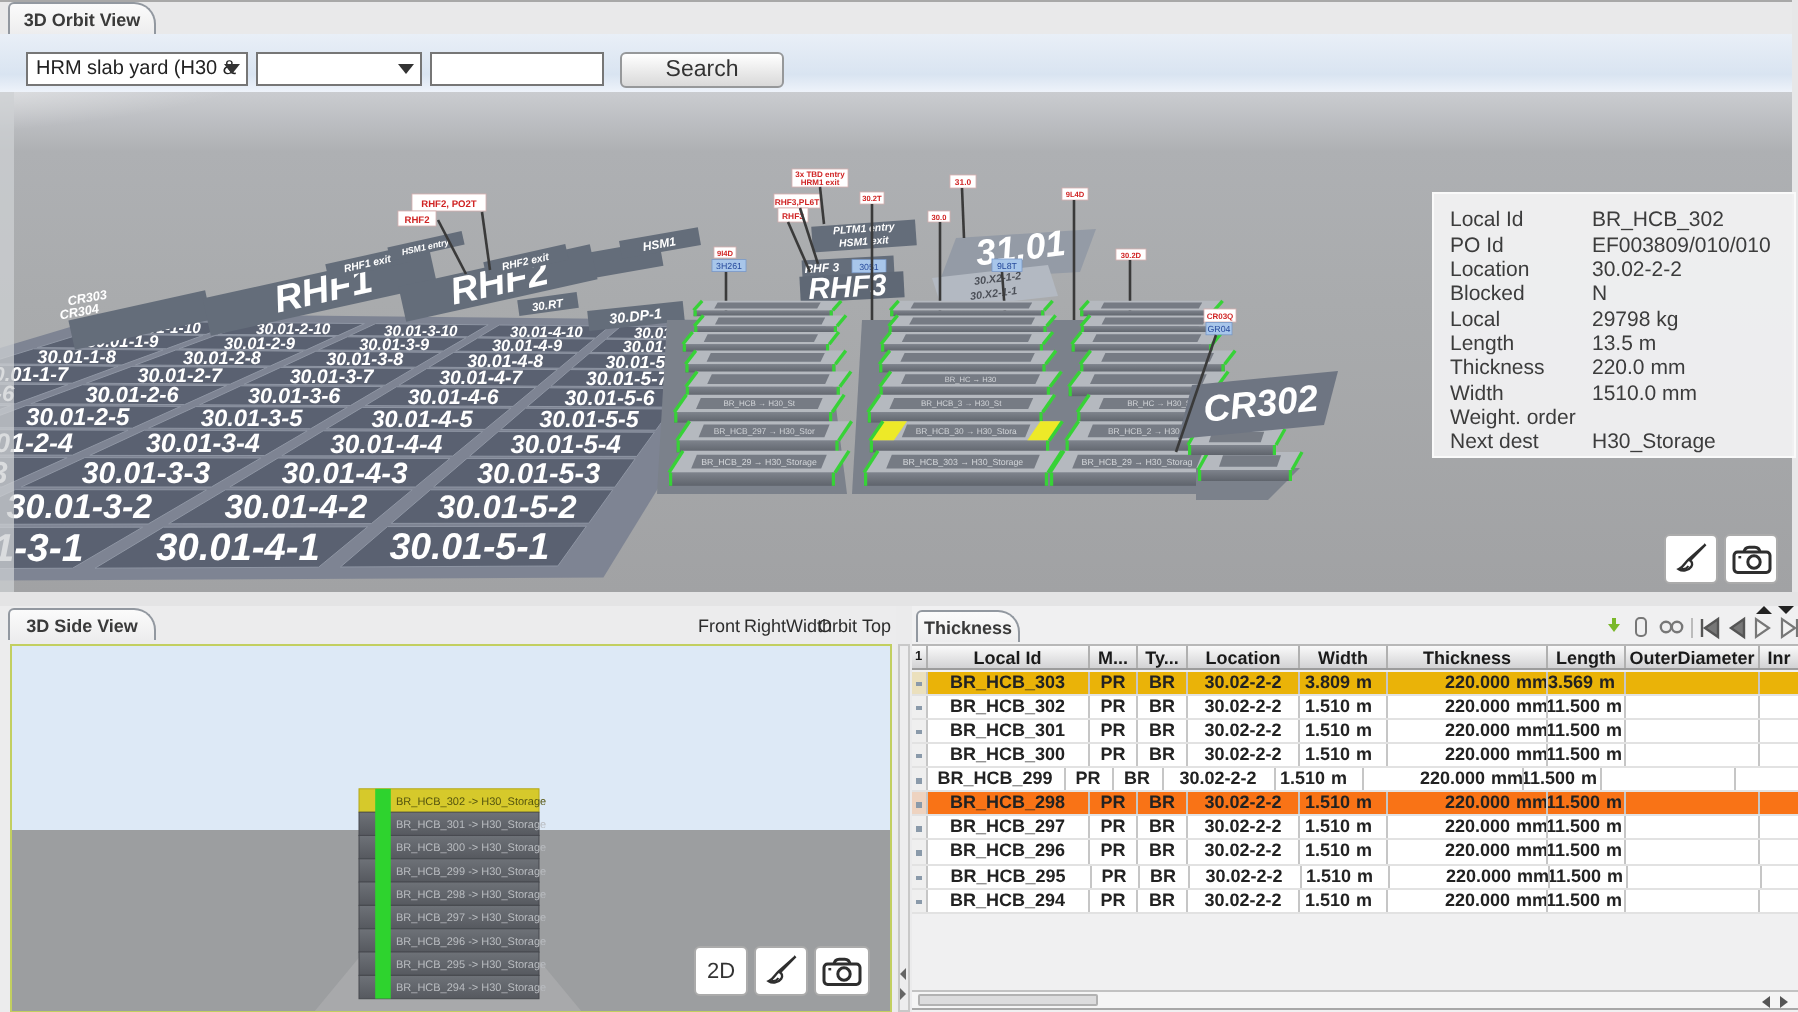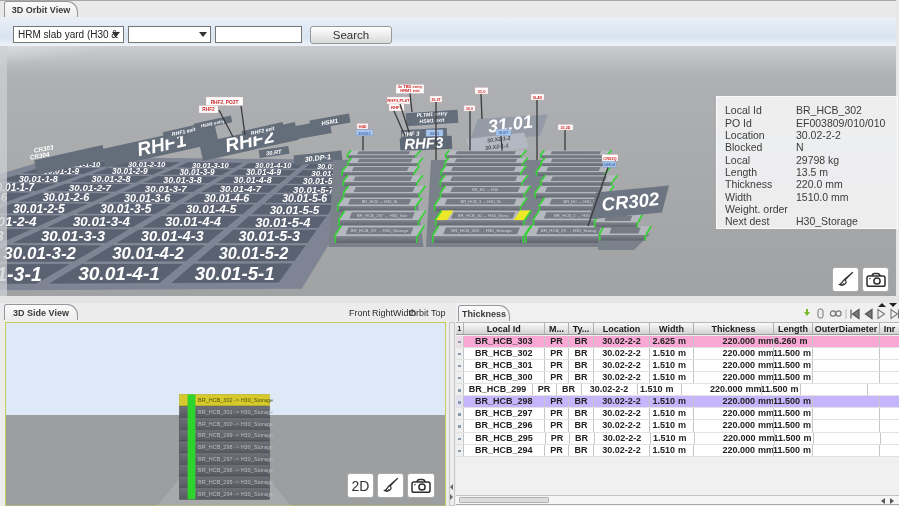--- a/index.html
+++ b/index.html
@@ -525,21 +525,21 @@
 <text x="198" y="460.6" font-size="5.5" fill="#b9bcc0">BR_HCB_297 -&gt; H30_Storage</text>
 <rect x="179.5" y="464.4" width="90" height="11.66" fill="url(#slabS)" stroke="#46494e" stroke-width="0.5"></rect>
 <text x="198" y="472.3" font-size="5.5" fill="#b9bcc0">BR_HCB_296 -&gt; H30_Storage</text>
 <rect x="179.5" y="476.0" width="90" height="11.66" fill="url(#slabS)" stroke="#46494e" stroke-width="0.5"></rect>
 <text x="198" y="483.9" font-size="5.5" fill="#b9bcc0">BR_HCB_295 -&gt; H30_Storage</text>
 <rect x="179.5" y="487.7" width="90" height="11.66" fill="url(#slabS)" stroke="#46494e" stroke-width="0.5"></rect>
 <text x="198" y="495.6" font-size="5.5" fill="#b9bcc0">BR_HCB_294 -&gt; H30_Storage</text>
 <rect x="187.6" y="394.4" width="7.8" height="104.9" fill="#2ed32e"></rect>
 <rect x="5.5" y="322.5" width="440" height="183.5" fill="none" stroke="#c2cf60" stroke-width="1"></rect>
 </svg>
-<div class="iconbtn" style="left:347px;top:473px;width:27px;height:25px;font-size:14px;color:#333">2D</div>
+<div class="iconbtn" style="left:347px;top:473px;width:27px;height:25px;font-size:11px;color:#333">2D</div>
 <div class="iconbtn" style="left:377px;top:473px;width:27px;height:25px">
     <svg width="19" height="19" viewBox="0 0 19 19">
       <path d="M16.8 2.2 L8.2 9.8 C6.4 11.4 5.8 13.6 3.4 14.6 C5.2 15.8 8.2 15.4 9.6 13.4 C10.6 11.9 9.8 10.6 9 10.2 L16.8 2.2 Z" fill="none" stroke="#2e2e2e" stroke-width="1.2"></path>
       <path d="M4.6 14.4 C6 14.8 7.4 14.2 8.2 13" fill="none" stroke="#2e2e2e" stroke-width="1"></path>
     </svg>
   </div>
 <div class="iconbtn" style="left:407px;top:473px;width:28px;height:25px">
     <svg width="20" height="15" viewBox="0 0 20 15">
       <rect x="1" y="4" width="18" height="10.2" rx="1.8" fill="none" stroke="#2e2e2e" stroke-width="1.5"></rect>
       <path d="M6 4 C6.3 2.2 7.4 1.6 8.6 1.6 L11.4 1.6 C12.6 1.6 13.7 2.2 14 4" fill="none" stroke="#2e2e2e" stroke-width="1.5"></path>
@@ -578,38 +578,38 @@
       <div class="hc " style="width:24px">M...</div>
       <div class="hc " style="width:25px">Ty...</div>
       <div class="hc " style="width:56px">Location</div>
       <div class="hc " style="width:44px">Width</div>
       <div class="hc " style="width:80px">Thickness</div>
       <div class="hc " style="width:39px">Length</div>
       <div class="hc " style="width:67px">OuterDiameter</div>
       <div class="hc last" style="width:19px">Inr</div>
     </div>
 <div class="tbody">
-<div class="trow" style="background:#f9a8d4">
+<div class="trow" style="background:#eab308">
         <div class="c c0" style="width:7.5px">
           <span class="dot"></span>
         </div>
         <div class="c b" style="width:81.5px">BR_HCB_303</div>
         <div class="c b" style="width:24px">PR</div>
         <div class="c b" style="width:25px">BR</div>
         <div class="c b" style="width:56px">30.02-2-2</div>
         <div class="c nv" style="width:44px">
-          <span>2.625</span>
-          <em>m</em>
-        </div>
-        <div class="c nv" style="width:80px">
-          <span>220.000</span>
-          <em>mm</em>
-        </div>
-        <div class="c nv" style="width:39px">
-          <span>6.260</span>
+          <span>3.809</span>
+          <em>m</em>
+        </div>
+        <div class="c nv" style="width:80px">
+          <span>220.000</span>
+          <em>mm</em>
+        </div>
+        <div class="c nv" style="width:39px">
+          <span>3.569</span>
           <em>m</em>
         </div>
         <div class="c" style="width:67px"></div>
         <div class="c last" style="width:19px"></div>
       </div>
 <div class="trow" style="background:#ffffff">
         <div class="c c0" style="width:7.5px">
           <span class="dot"></span>
         </div>
         <div class="c b" style="width:81.5px">BR_HCB_302</div>
@@ -693,21 +693,21 @@
           <span>220.000</span>
           <em>mm</em>
         </div>
         <div class="c nv" style="width:39px">
           <span>11.500</span>
           <em>m</em>
         </div>
         <div class="c" style="width:67px"></div>
         <div class="c last" style="width:19px"></div>
       </div>
-<div class="trow" style="background:#c4b5fd">
+<div class="trow" style="background:#f97316">
         <div class="c c0" style="width:7.5px">
           <span class="dot"></span>
         </div>
         <div class="c b" style="width:81.5px">BR_HCB_298</div>
         <div class="c b" style="width:24px">PR</div>
         <div class="c b" style="width:25px">BR</div>
         <div class="c b" style="width:56px">30.02-2-2</div>
         <div class="c nv" style="width:44px">
           <span>1.510</span>
           <em>m</em>

